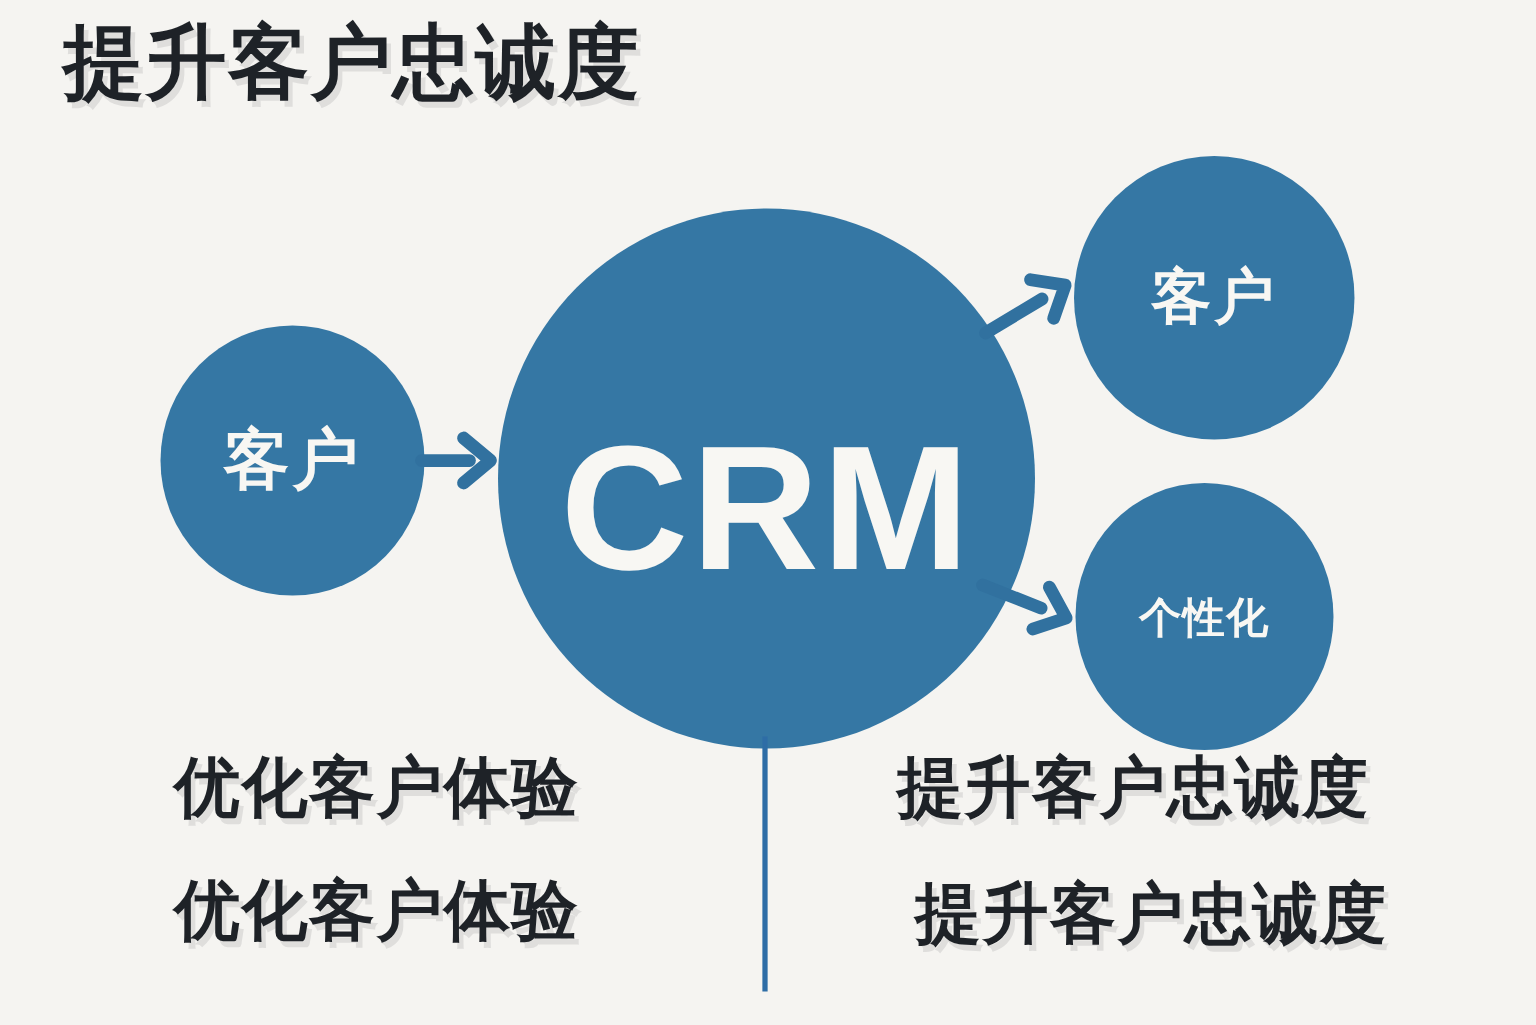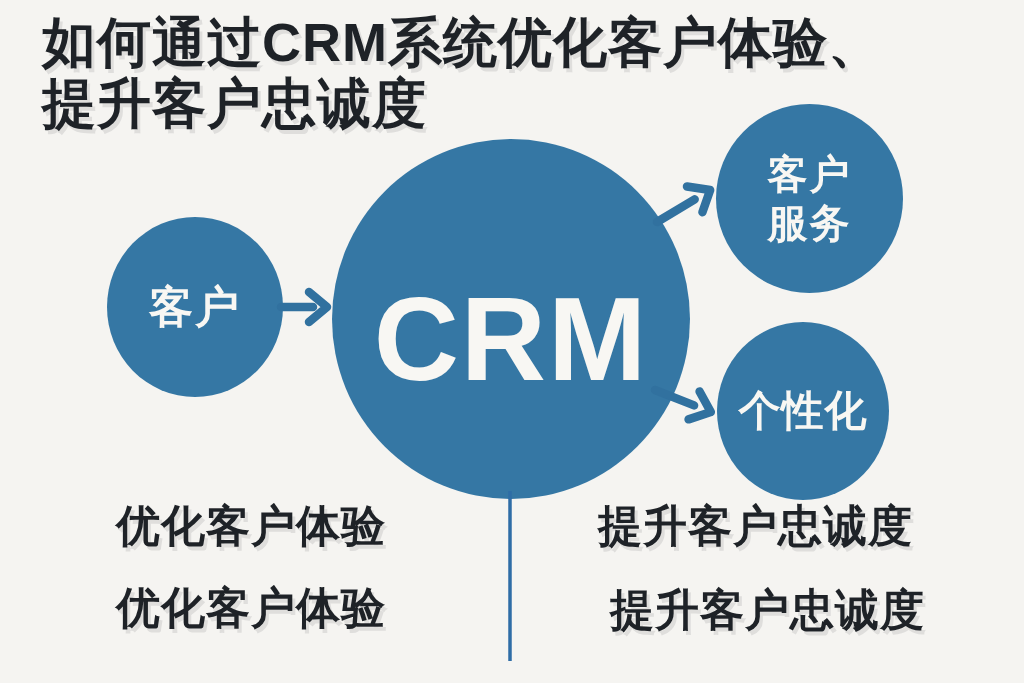--- a/index.html
+++ b/index.html
@@ -38,21 +38,21 @@
   .node-left{ left:107px; top:217px; width:176px; height:180px;
     font-size:44px; line-height:1.18; letter-spacing:2px; }
   .node-center{ left:332px; top:139px; width:358px; height:360px; }
   .node-center .crm-label{
     font-size:118px; font-weight:800; letter-spacing:2px;
     line-height:1; padding-bottom:8px;margin-top:48px;
   }
   .node-top-right{ left:716px; top:104px; width:187px; height:189px;
     font-size:40px; line-height:1.22; letter-spacing:2px; }
   .node-bottom-right{ left:717px; top:322px; width:172px; height:178px;
-    font-size:42px; line-height:1.25; letter-spacing:1px; }
+    font-size:28px; line-height:1.25; letter-spacing:1px; }
   .overlay{
     position:absolute; left:0; top:0; width:1024px; height:683px;
     pointer-events:none;
   }
   .arrow line, .arrow polyline{
     stroke:var(--arrow-blue); stroke-width:8.5;
     fill:none; stroke-linecap:round; stroke-linejoin:round;
   }
   .divider{
     stroke:var(--divider-blue); stroke-width:3.5; stroke-linecap:butt;
@@ -68,35 +68,33 @@
   .fn-l2{ left:116px; top:584px; }
   .fn-r1{ left:598px; top:502px; }
   .fn-r2{ left:610px; top:586px; }
 </style>
 </head>
 <body>
 
 <div class="canvas">
 
   <h1 class="title">
-    <span class="tline">如何通过CRM系统优化客户体验、</span>
     <span class="tline">提升客户忠诚度</span>
   </h1>
 
   <div class="node node-left">
     <span>客户</span>
   </div>
 
   <div class="node node-center">
     <span class="crm-label">CRM</span>
   </div>
 
   <div class="node node-top-right">
     <span>客户</span>
-    <span>服务</span>
   </div>
 
   <div class="node node-bottom-right">
     <span>个性化</span>
   </div>
 
   <svg class="overlay" width="1024" height="683" viewBox="0 0 1024 683" aria-hidden="true">
     <g class="arrow" transform="translate(281,307)">
       <line x1="0" y1="0" x2="32" y2="0"></line>
       <polyline points="28,-15 46,0 28,15"></polyline>

